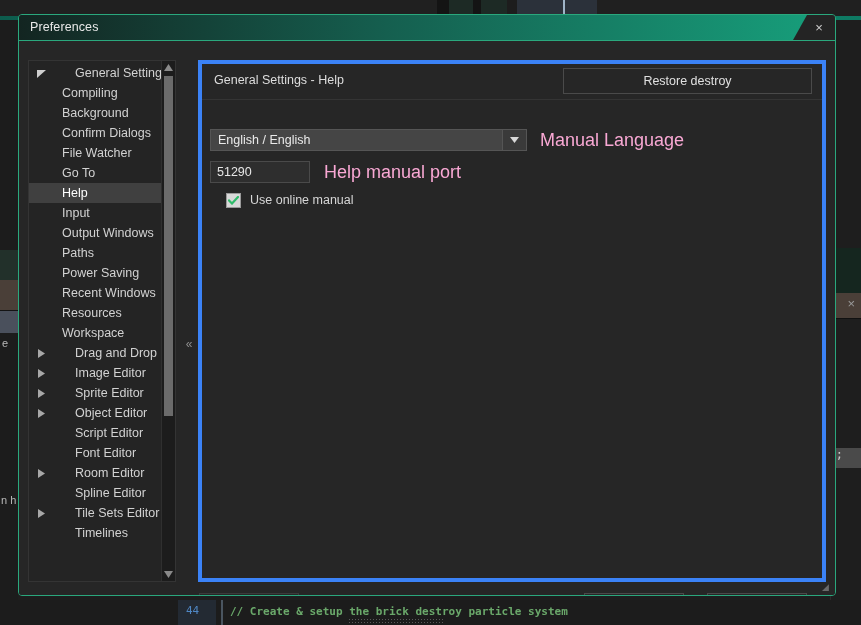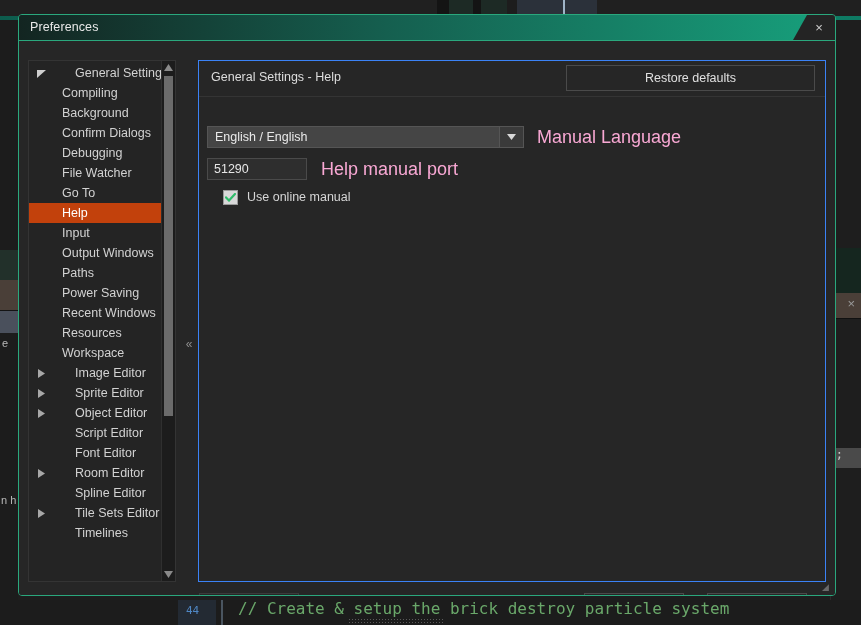--- a/index.html
+++ b/index.html
@@ -113,25 +113,26 @@
     font-family: "DejaVu Sans Mono", monospace;
   }
   .ide-gutter-bar {
     position: absolute;
     left: 203px; bottom: 0;
     width: 2px; height: 25px;
     background: #4a5560;
   }
   .ide-code-line {
     position: absolute;
-    left: 220px; bottom: 7px;
+    left: 212px; bottom: 7px;
     color: #6aa86a;
-    font-size: 16px;
+    font-size: 11px;
     font-family: "DejaVu Sans Mono", monospace;
     white-space: nowrap;
+    font-weight: bold;
   }
 
   
   #preferences-dialog {
     position: absolute;
     left: 18px; top: 14px;
     width: 818px; height: 582px;
     border: 1px solid #2aa87d;
     border-radius: 4px;
     box-sizing: border-box;
@@ -201,21 +202,21 @@
     position: absolute;
     left: 6px; top: 0;
     width: 12px; height: 20px;
     display: flex; align-items: center; justify-content: center;
   }
   .tree-item .tw svg { display: block; }
   .tree-item .lbl { position: absolute; top: 0; }
   .tree-item.lvl0 .lbl { left: 7px; margin-left: 39px; }
   .tree-item.lvl1 .lbl { left: 33px; }
   .tree-item.selected {
-    background: #c2410c;
+    background: #404040;
   }
   .tree-item.selected .lbl { color: #ffffff; }
 
   
   .tree-scrollbar {
     position: absolute;
     right: 0; top: 0;
     width: 14px; height: 100%;
     background: #1c1c1c;
     border-left: 1px solid #2f2f2f;
@@ -249,21 +250,21 @@
     align-items: center;
     justify-content: center;
     cursor: pointer;
   }
 
   
   .content-panel {
     position: absolute;
     left: 179px; top: 19px;
     width: 628px; height: 522px;
-    border: 1px solid #3b82f6;
+    border: 4px solid #3b82f6;
     box-sizing: border-box;
     background: #262626;
   }
   .content-header {
     position: relative;
     height: 35px;
     border-bottom: 1px solid #343434;
   }
   .content-header-title {
     position: absolute;
@@ -479,24 +480,20 @@
           <div class="tree-item lvl1">
             <span class="tw"></span>
             <span class="lbl">Background</span>
           </div>
           <div class="tree-item lvl1">
             <span class="tw"></span>
             <span class="lbl">Confirm Dialogs</span>
           </div>
           <div class="tree-item lvl1">
             <span class="tw"></span>
-            <span class="lbl">Debugging</span>
-          </div>
-          <div class="tree-item lvl1">
-            <span class="tw"></span>
             <span class="lbl">File Watcher</span>
           </div>
           <div class="tree-item lvl1">
             <span class="tw"></span>
             <span class="lbl">Go To</span>
           </div>
           <div class="tree-item lvl1 selected">
             <span class="tw"></span>
             <span class="lbl">Help</span>
           </div>
@@ -520,20 +517,28 @@
             <span class="tw"></span>
             <span class="lbl">Recent Windows</span>
           </div>
           <div class="tree-item lvl1">
             <span class="tw"></span>
             <span class="lbl">Resources</span>
           </div>
           <div class="tree-item lvl1">
             <span class="tw"></span>
             <span class="lbl">Workspace</span>
+          </div>
+          <div class="tree-item lvl0">
+            <span class="tw">
+              <svg width="9" height="9" viewBox="0 0 9 9">
+                <polygon points="1,0 8,4.5 1,9" fill="#a8a8a8"></polygon>
+              </svg>
+            </span>
+            <span class="lbl">Drag and Drop</span>
           </div>
           <div class="tree-item lvl0">
             <span class="tw">
               <svg width="9" height="9" viewBox="0 0 9 9">
                 <polygon points="1,0 8,4.5 1,9" fill="#a8a8a8"></polygon>
               </svg>
             </span>
             <span class="lbl">Image Editor</span>
           </div>
           <div class="tree-item lvl0">
@@ -598,21 +603,21 @@
             </svg>
         </div>
       </div>
     </div>
 
     <div class="collapse-handle">«</div>
 
     <div class="content-panel">
       <div class="content-header">
         <div class="content-header-title">General Settings - Help</div>
-        <div class="restore-btn">Restore defaults</div>
+        <div class="restore-btn">Restore destroy</div>
       </div>
 
       <div class="form-area">
 
         <div class="row-lang">
           <div class="combo">
             <div class="combo-value">English / English</div>
             <div class="combo-arrow">
               <svg width="9" height="6" viewBox="0 0 9 6">
                   <polygon points="0,0 9,0 4.5,6" fill="#d8d8d8"></polygon>

